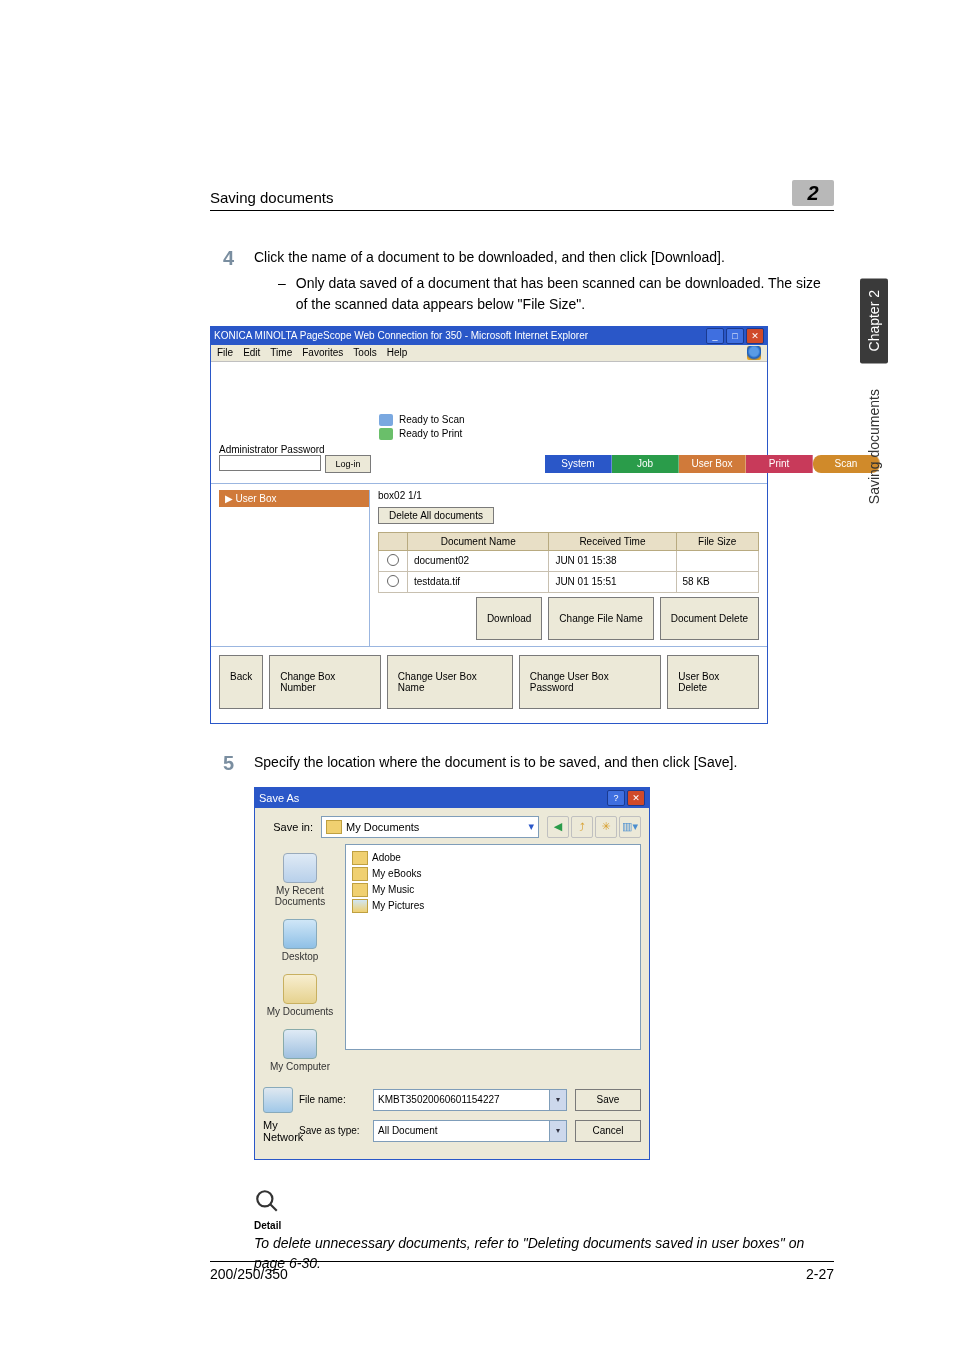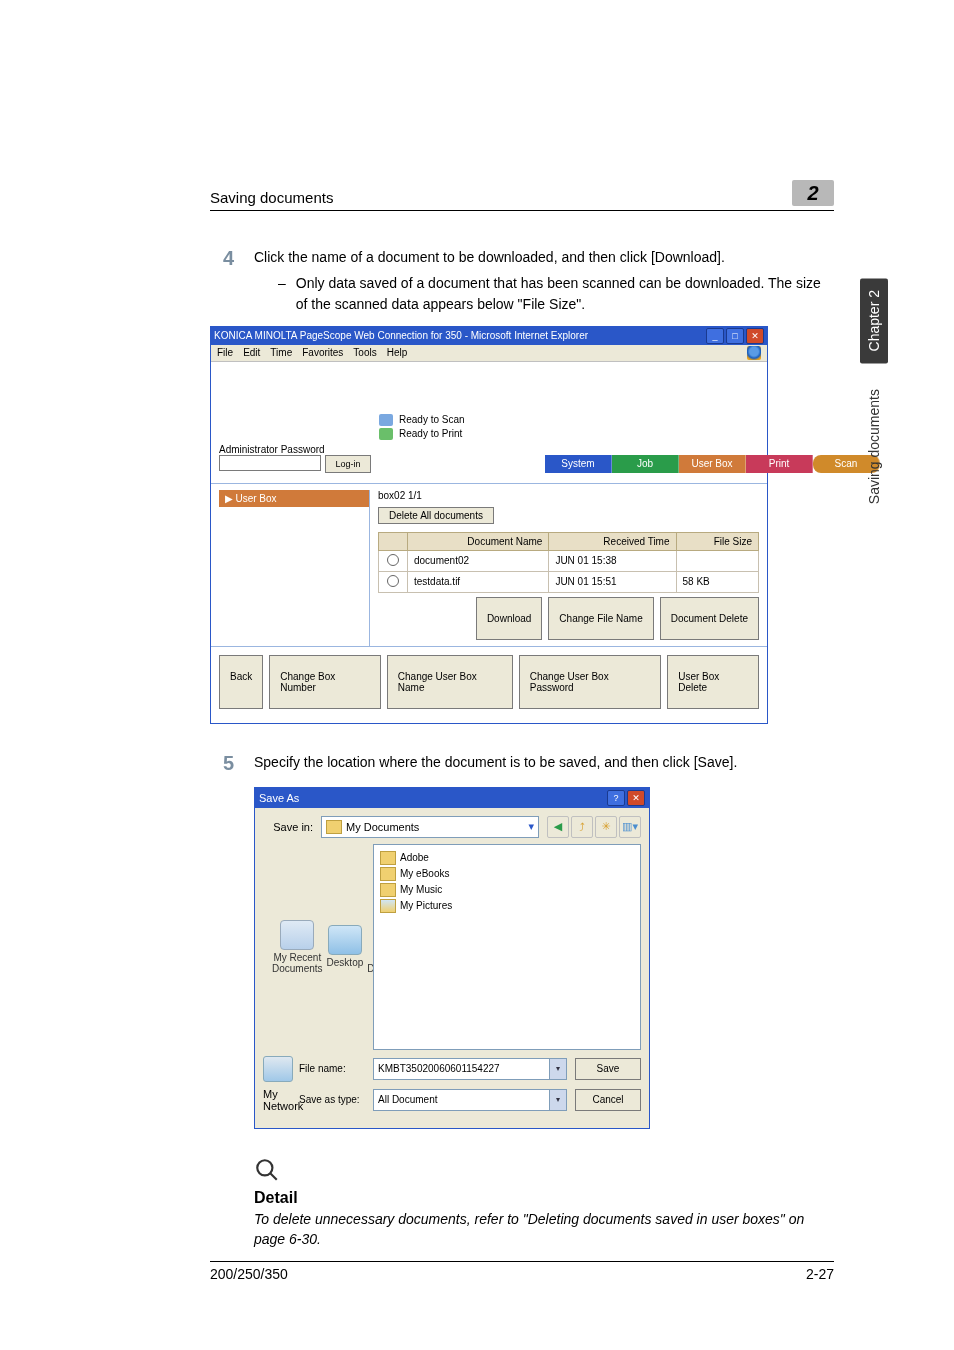--- a/index.html
+++ b/index.html
@@ -161,21 +161,21 @@
     background:#d07a3a;color:#fff;padding:3px 6px;font-size:10px;
   }
   .s1-right { flex:1; border-left:1px solid #9bb6e0; padding-left:8px;}
   .s1-right .boxlbl { margin-bottom:6px; }
   .s1-right .delall {
     display:inline-block;border:1px solid #7a7a7a;background:#ece9d8;
     padding:2px 10px;font-size:10px;margin-bottom:8px;
   }
   .s1-table { width:100%; border-collapse:collapse; font-size:10px;}
   .s1-table th {
-    background:#e8dfc6; border:1px solid #b8aa80; padding:3px 6px; text-align:right; font-weight:normal;
+    background:#e8dfc6; border:1px solid #b8aa80; padding:3px 6px; text-align:center; font-weight:normal;
   }
   .s1-table td { border:1px solid #c8c0b0; padding:3px 6px;}
   .s1-table .radio { width:16px; text-align:center; }
   .s1-table .radio span {
     display:inline-block;width:10px;height:10px;border:1px solid #666;border-radius:50%;position:relative;
   }
   .s1-table .radio span.sel::after{
     content:"";position:absolute;top:2px;left:2px;width:4px;height:4px;border-radius:50%;background:#000;
   }
   .s1-actions { display:flex; gap:6px; justify-content:flex-end; margin-top:4px; margin-bottom:6px;}
@@ -213,22 +213,22 @@
   }
   .s2-savein .combo {
     flex:1;height:20px;border:1px solid #7f9db9;background:#fff;
     display:flex;align-items:center;gap:4px;padding:0 4px;
   }
   .s2-savein .combo .fico{width:14px;height:12px;background:#f0d070;border:1px solid #bfa040;}
   .s2-savein .tools{display:flex;gap:2px;}
   .s2-savein .tbtn{width:20px;height:20px;border:1px solid #c0c0c0;border-radius:2px;display:flex;align-items:center;justify-content:center;font-size:11px;background:#ece9d8;}
   .s2-body { display:flex; }
   .s2-places {
-    width:86px;background:#ece9d8;padding:4px 16px;
-    display:flex;align-items:center;gap:2px;
+    width:86px;background:#ece9d8;padding:4px 2px;
+    display:flex;flex-direction:column;align-items:center;gap:2px;
   }
   .s2-places .place{
     width:80px;padding:4px 0;text-align:center;font-size:10px;color:#333;
     border:1px solid transparent;border-radius:2px;
   }
   .s2-places .pico{
     width:32px;height:28px;margin:0 auto 2px auto;border-radius:4px;
   }
   .pico-recent{background:linear-gradient(#dfeaf5,#b8d0ea);border:1px solid #9ab;}
   .pico-desktop{background:linear-gradient(#cfe6f7,#8fc0e6);border:1px solid #8ab;}
@@ -257,21 +257,21 @@
     width:64px;height:20px;border:1px solid #7a7a7a;background:#ece9d8;
     font-size:10px;display:flex;align-items:center;justify-content:center;
   }
   .s2-row .netico{width:28px;height:24px;border-radius:3px;background:linear-gradient(#dfe8f0,#a0c8e8);border:1px solid #8ab;margin-right:-2px;}
 
   
   .detail-block { margin-top: 24px; }
   .detail-icon {
     font-size: 26px; color:#333; line-height:1;
   }
-  .detail-title { font-weight:bold; font-size:16px; margin-top:2px; }
+  .detail-title { font-weight:bold; font-size:10px; margin-top:2px; }
   .detail-text { font-style: italic; font-size:14px; line-height:1.45; margin-top:2px; }
 
   .footer {
     position:absolute; bottom:68px; left:210px; right:120px;
     border-top:1px solid #000; padding-top:4px;
     display:flex; justify-content:space-between; font-size:14px;
   }
 </style>
 </head>
 <body>

